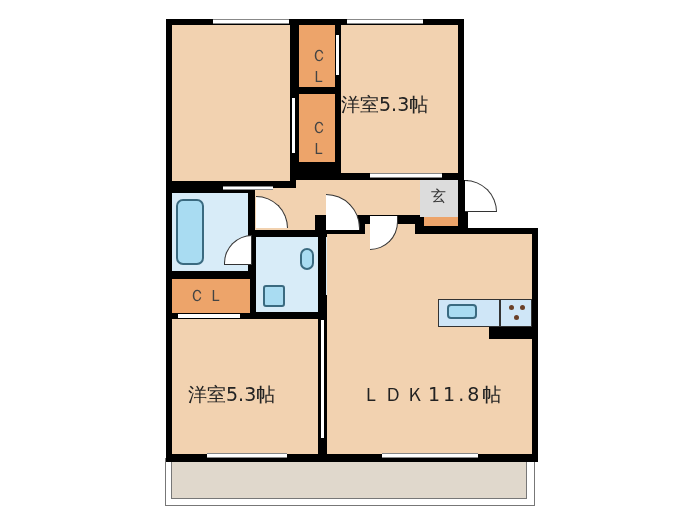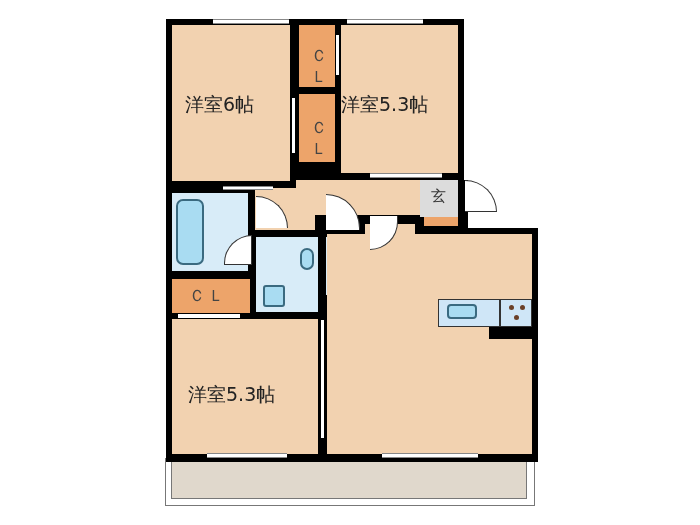--- a/index.html
+++ b/index.html
@@ -24,21 +24,20 @@
   <div class="abs" style="left:165px;top:458px;width:370px;height:48px;background:#fff;border:1.5px solid #777;">
     <div class="abs" style="left:5px;top:0;width:356px;height:40px;background:#e0d8cc;border:1.5px solid #777;border-top:none;"></div>
   </div>
 
   <div class="abs wall" style="left:166px;top:19px;width:298px;height:172px;"></div>
   <div class="abs wall" style="left:166px;top:185px;width:160px;height:277px;"></div>
   <div class="abs wall" style="left:320px;top:228px;width:218px;height:234px;"></div>
   <div class="abs wall" style="left:290px;top:180px;width:178px;height:55px;"></div>
 
   <div class="abs room" style="left:172px;top:25px;width:118px;height:156px;"></div>
-  <div class="lbl big" style="left:185px;top:92px;">洋室6帖</div>
 
   <div class="abs cl" style="left:299px;top:25px;width:36px;height:62px;"></div>
   <div class="lbl cltxt" style="left:308px;top:38px;writing-mode:vertical-rl;letter-spacing:6px;">ＣＬ</div>
   <div class="abs cl" style="left:299px;top:94px;width:36px;height:68px;"></div>
   <div class="lbl cltxt" style="left:308px;top:110px;writing-mode:vertical-rl;letter-spacing:6px;">ＣＬ</div>
 
   <div class="abs room" style="left:341px;top:25px;width:117px;height:148px;"></div>
   <div class="lbl big" style="left:341px;top:92px;">洋室5.3帖</div>
 
   <div class="abs room" style="left:296px;top:180px;width:124px;height:35px;"></div>
@@ -65,20 +64,21 @@
 
   <div class="abs cl" style="left:172px;top:279px;width:78px;height:34px;"></div>
   <div class="lbl cltxt" style="left:189px;top:286px;">ＣＬ</div>
 
   <div class="abs room" style="left:172px;top:319px;width:146px;height:135px;"></div>
   <div class="lbl big" style="left:188px;top:382px;">洋室5.3帖</div>
 
   <div class="abs room" style="left:327px;top:234px;width:205px;height:220px;"></div>
   <div class="abs room" style="left:365px;top:224px;width:50px;height:12px;"></div>
   <div class="abs door" style="left:370px;top:216px;width:28px;height:34px;border-radius:0 0 28px 0;border-top:none;border-left:none;"></div>
+  <div class="lbl big" style="left:362px;top:382px;letter-spacing:3px;">ＬＤＫ11.8帖</div>
 
   <div class="abs" style="left:438px;top:299px;width:94px;height:28px;background:#cfe6f7;border:1.5px solid #333;"></div>
   <div class="abs fix" style="left:447px;top:304px;width:30px;height:15px;border-radius:4px;"></div>
   <div class="abs" style="left:499px;top:299px;width:1.5px;height:28px;background:#333;"></div>
   <div class="abs" style="left:506px;top:302px;width:24px;height:22px;">
     <div class="abs" style="left:3px;top:3px;width:5px;height:5px;border-radius:50%;background:#6a4028;"></div>
     <div class="abs" style="left:14px;top:3px;width:5px;height:5px;border-radius:50%;background:#6a4028;"></div>
     <div class="abs" style="left:8px;top:13px;width:5px;height:5px;border-radius:50%;background:#6a4028;"></div>
   </div>
   <div class="abs wall" style="left:489px;top:327px;width:43px;height:12px;"></div>

